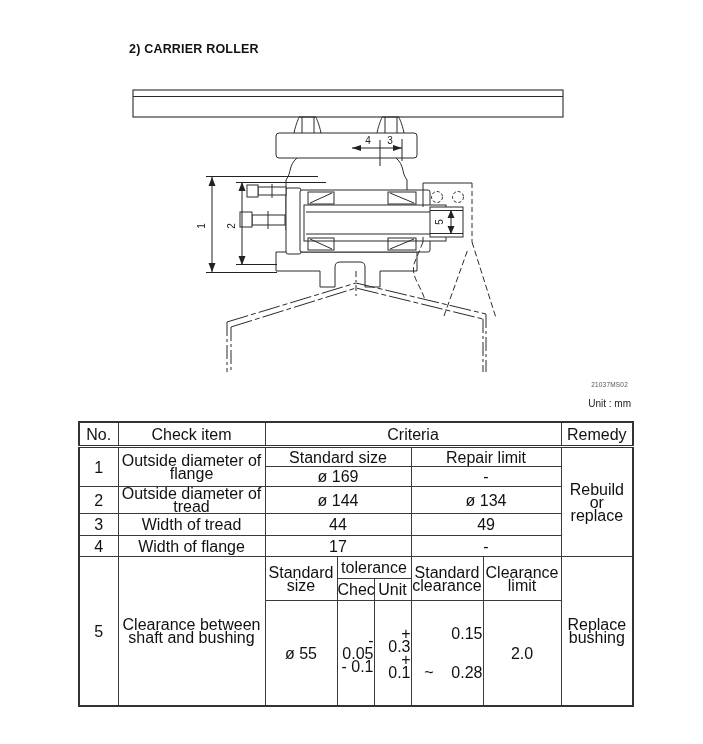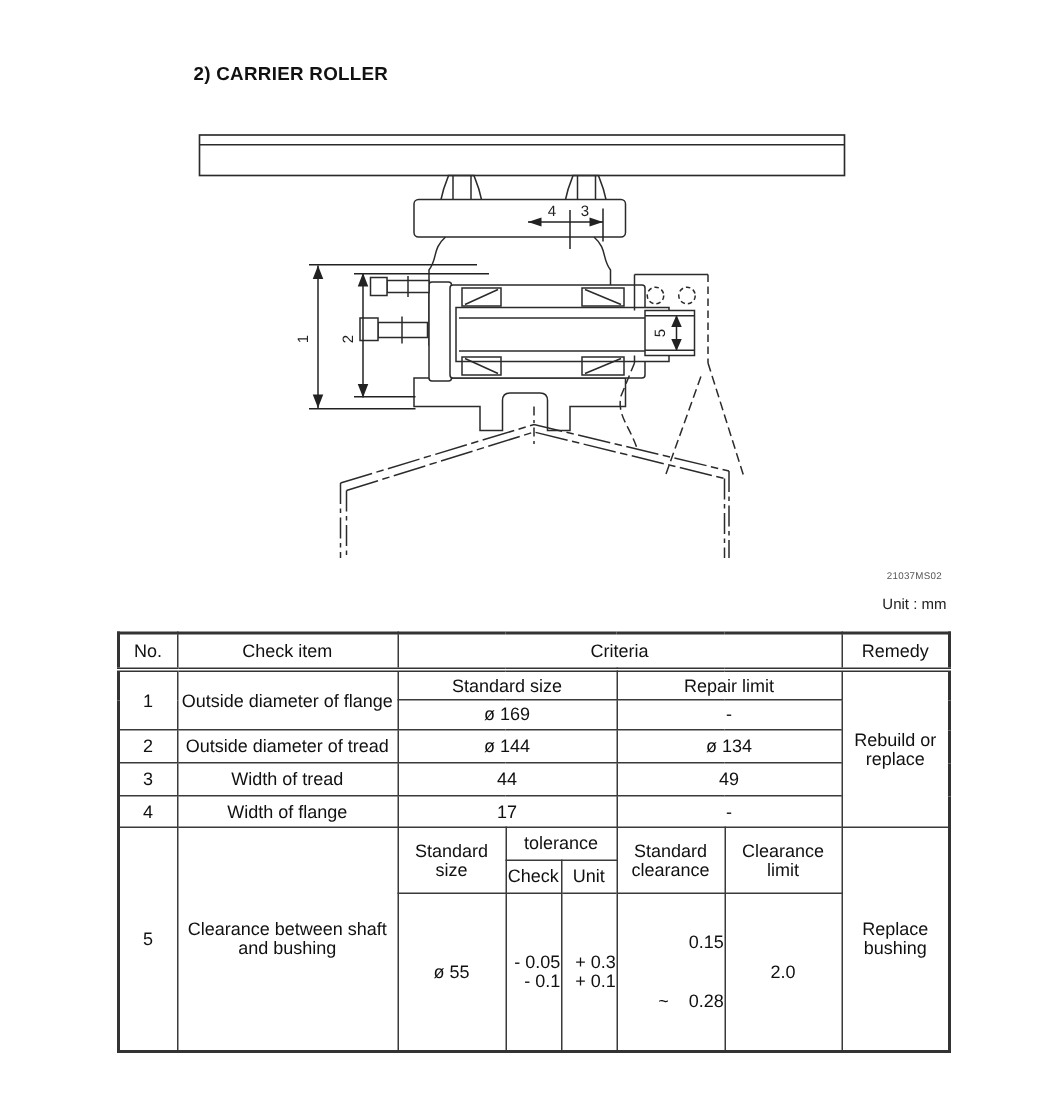--- a/index.html
+++ b/index.html
@@ -2,21 +2,21 @@
 <html><head>
 <meta charset="utf-8">
 <style>
   html,body{margin:0;padding:0;background:#fff;}
   body{width:703px;height:744px;position:relative;font-family:"Liberation Sans",sans-serif;color:#1a1a1a;}
   .page{position:absolute;inset:0;background:#fff;overflow:hidden;}
   .title{position:absolute;left:85px;top:42px;font-size:12.5px;font-weight:700;letter-spacing:.2px;color:#111;margin-left:44px;}
   .diagram-svg{position:absolute;left:0;top:0;width:703px;height:400px;}
   .fig-code{position:absolute;left:552px;top:381px;width:76px;text-align:right;font-size:6.5px;color:#555;letter-spacing:.2px;}
   .unit{position:absolute;left:500px;top:398px;width:131px;text-align:right;font-size:10px;color:#222;}
-  table.spec{position:absolute;left:78px;top:421px;width:554px;border-collapse:collapse;table-layout:fixed;font-size:12px;color:#111;border:2px solid #333;}
+  table.spec{position:absolute;left:78px;top:421px;width:554px;border-collapse:collapse;table-layout:fixed;font-size:16px;color:#111;border:2px solid #333;}
   table.spec td{border:1px solid #3a3a3a;text-align:center;vertical-align:middle;padding:0;line-height:13px;overflow:hidden;}
   table.spec tr.hdr td{border-bottom:3px double #333;height:22px;}
   td.item{text-align:left;padding-left:5px;}
   td.clr-val{text-align:left;padding-left:10px;white-space:pre;}
   .ln{display:block;text-align:right;}
   svg text{font-family:"Liberation Sans",sans-serif;font-size:10px;fill:#222;}
 </style>
 </head>
 <body>
 

